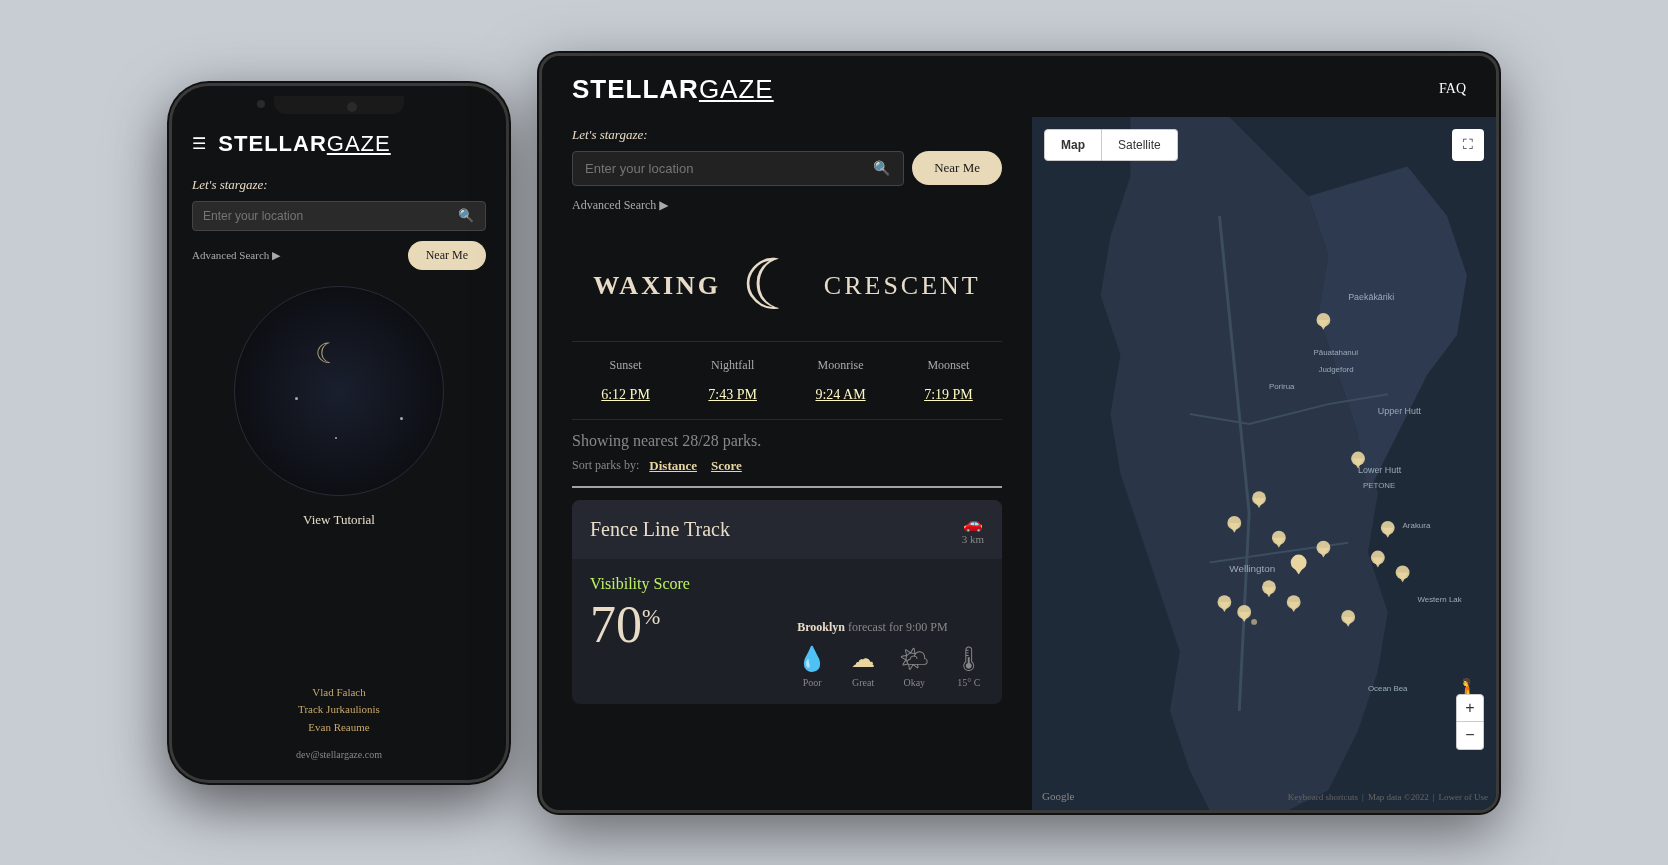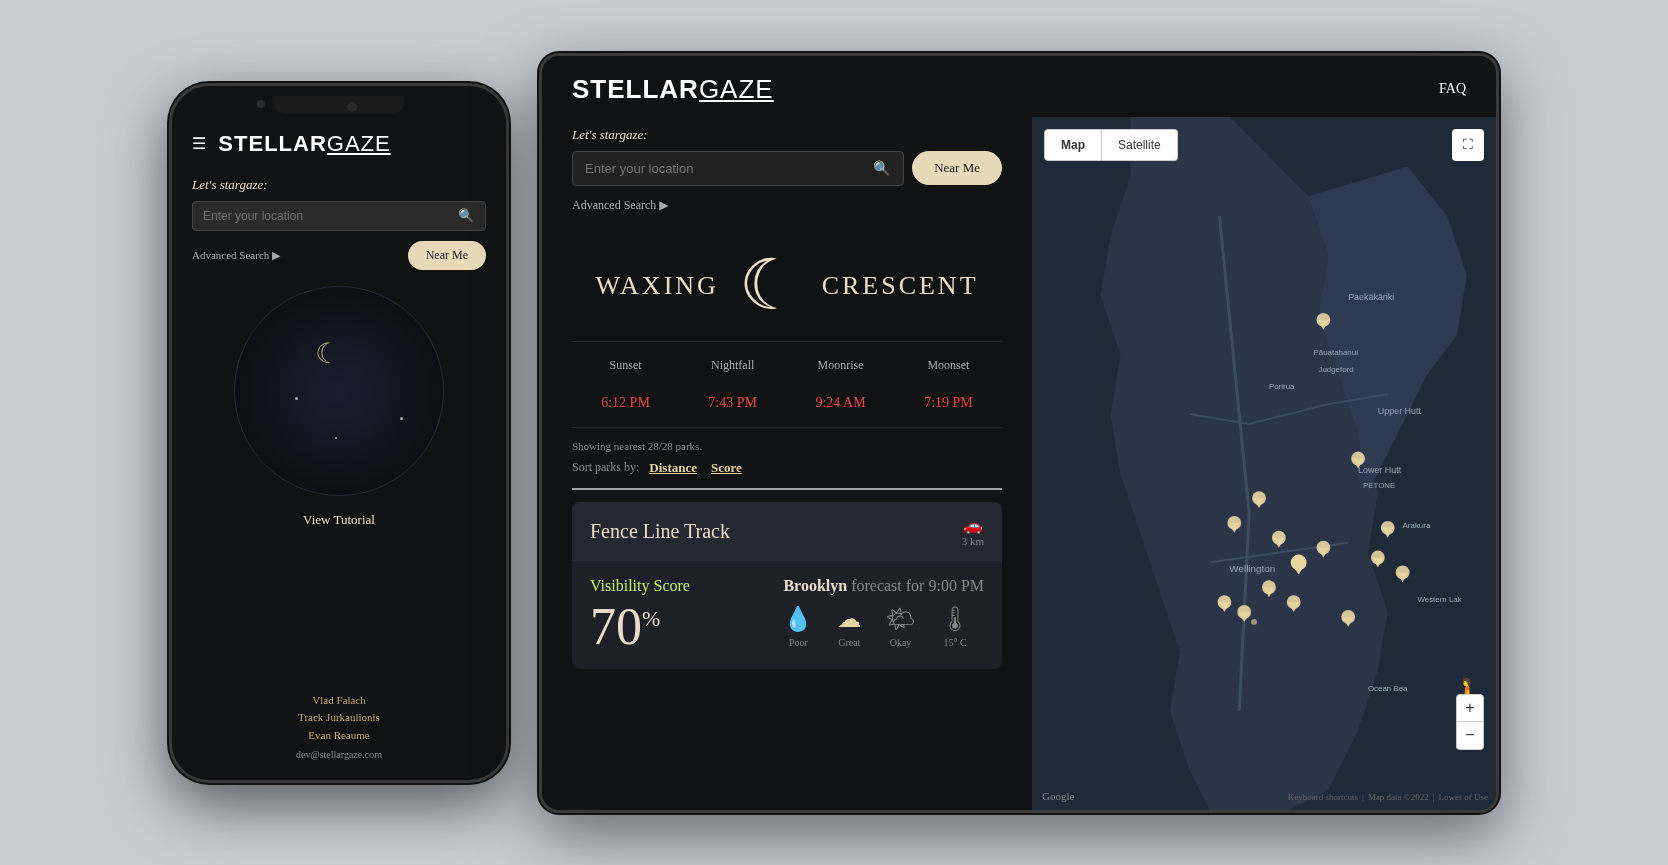--- a/index.html
+++ b/index.html
@@ -179,21 +179,21 @@
       margin-top: auto;
     }
     .phone-credit-name {
       color: #c8a86a;
       font-size: 11px;
       line-height: 1.6;
     }
     .phone-credit-email {
       color: #888;
       font-size: 10px;
-      margin-top: 4px;
+      margin-top: 12px;
     }
 
     
     .tablet-wrap {
       position: relative;
       width: 960px;
       height: 760px;
       flex-shrink: 0;
     }
     .tablet-shell {
@@ -299,21 +299,21 @@
     .moon-section {
       display: flex;
       align-items: center;
       justify-content: center;
       padding: 20px 0;
       border-bottom: 1px solid #2a2a2a;
     }
     .moon-label-left {
       color: #e8dcc8;
       font-size: 26px;
-      font-weight: 400;
+      font-weight: 700;
       letter-spacing: 3px;
       text-align: center;
       line-height: 1;
     }
     .moon-icon-center {
       font-size: 70px;
       color: #e8dcc8;
       margin: 0 20px;
       line-height: 1;
     }
@@ -331,29 +331,30 @@
       padding: 16px 0;
       border-bottom: 1px solid #2a2a2a;
     }
     .time-item {
       text-align: center;
     }
     .time-label {
       color: #aaa;
       font-size: 12px;
       display: block;
-      margin-bottom: 20px;
+      margin-bottom: 12px;
     }
     .time-value {
-      color: #ef4444;
+      color: #fef9c3;
       font-size: 14px;
+      text-decoration: underline;
     }
     .showing-text {
       color: #888;
-      font-size: 11px;
+      font-size: 16px;
       padding: 12px 0 8px;
     }
     .sort-row {
       display: flex;
       align-items: center;
       padding-bottom: 12px;
       border-bottom: 2px solid #a3a3a3;
     }
     .sort-label {
       color: #888;
@@ -423,22 +424,23 @@
     .vis-pct {
       font-size: 22px;
       vertical-align: super;
     }
     .forecast-section {
       display: flex;
       flex-direction: column;
     }
     .forecast-title {
       color: #888;
-      font-size: 16px;
+      font-size: 12px;
       margin-bottom: 10px;
+      margin-top: 45px;
     }
     .forecast-bold {
       color: #e8dcc8;
       font-weight: 600;
     }
     .forecast-icons-row {
       display: flex;
       align-items: flex-end;
       gap: 24px;
     }

